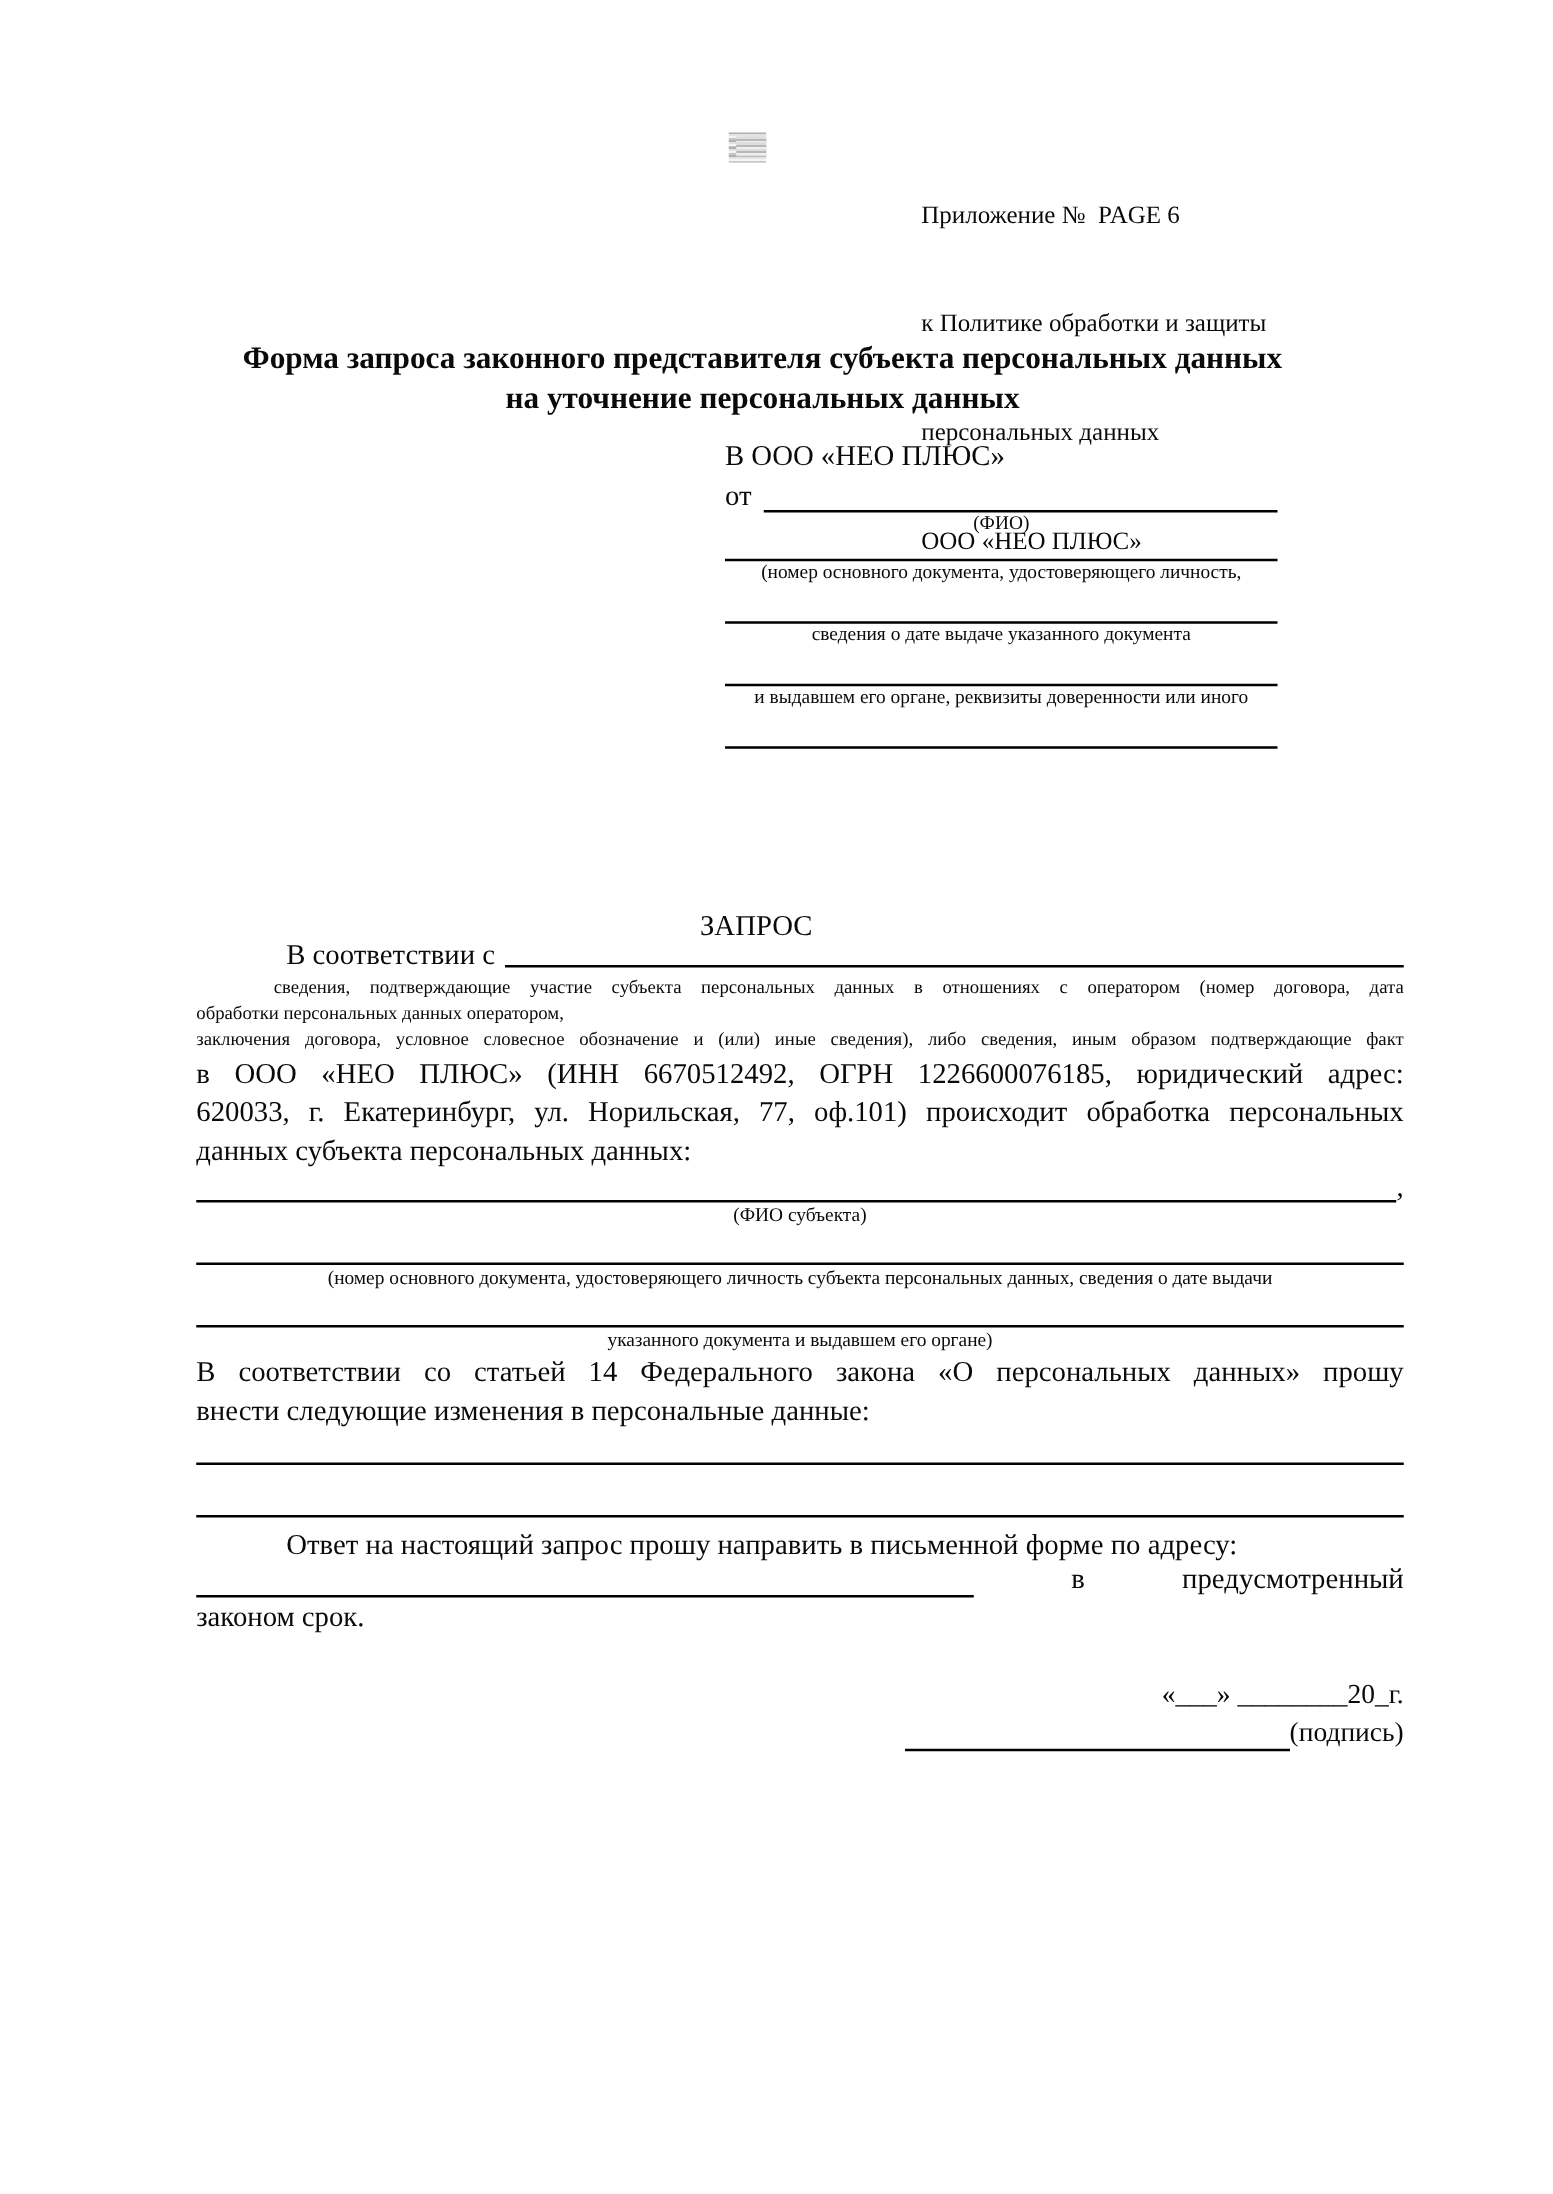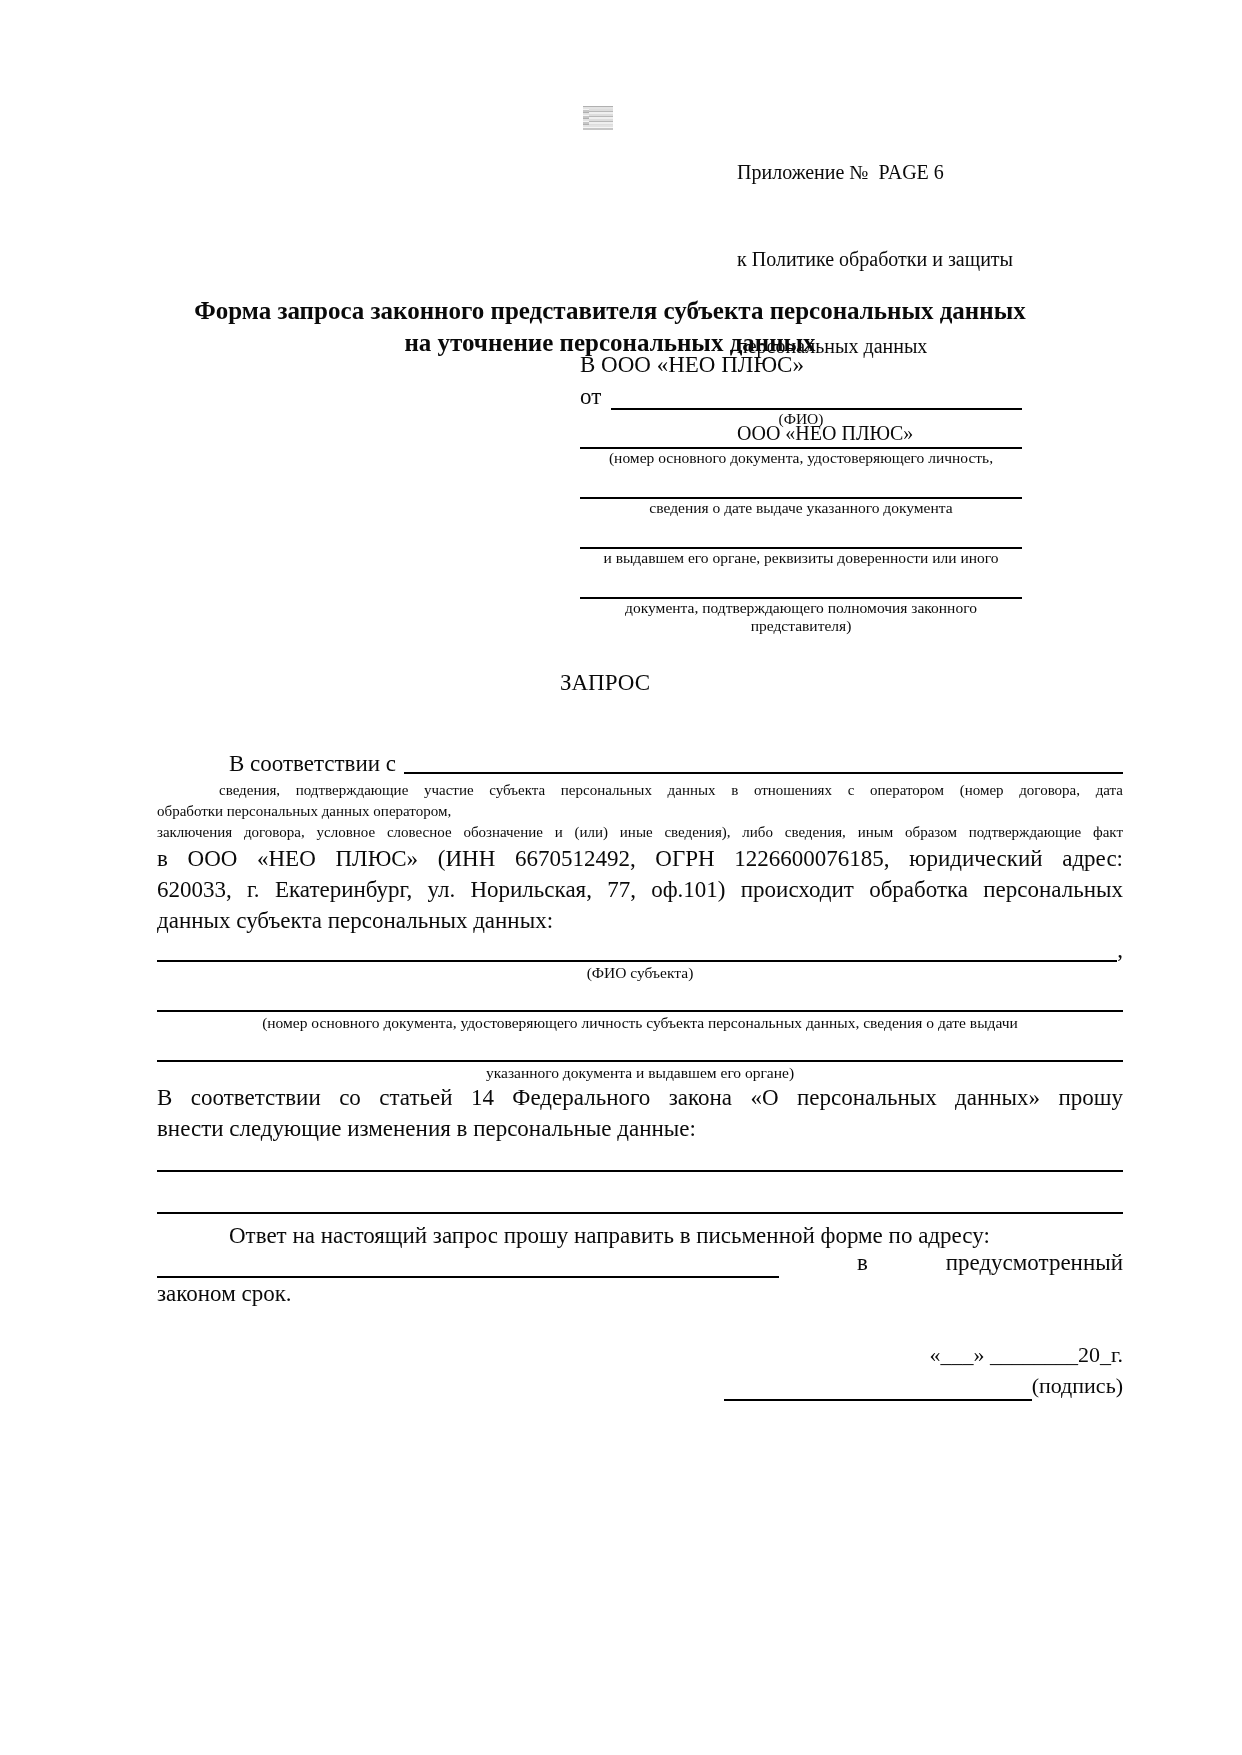--- a/index.html
+++ b/index.html
@@ -9,31 +9,31 @@
     margin:0 auto;overflow:hidden;
   }
   
   .header{position:absolute;left:737px;top:100px;font-size:20px;line-height:29px;white-space:pre-wrap;}
   .smudge{position:absolute;left:583px;top:106px;width:30px;height:24px;opacity:.7;
     background:repeating-linear-gradient(180deg,#8f8f8f 0 1.5px,#d8d8d8 1.5px 3px,#f2f2f2 3px 4.5px,#aeaeae 4.5px 6px);}
   .smudge::after{content:"";position:absolute;left:6px;top:3px;width:24px;height:16px;
     background:repeating-linear-gradient(180deg,#cfcfcf 0 2px,#9b9b9b 2px 3.5px,#e9e9e9 3.5px 5px);}
   
   .title{position:absolute;left:130px;top:271px;width:960px;text-align:center;
-    font-weight:700;font-size:25px;line-height:32px;margin-top:24px;}
+    font-weight:700;font-size:25px;line-height:32px;}
   
   .addressee{position:absolute;left:580px;top:352px;width:442px;font-size:23px;line-height:26px;}
   .addr-from{display:flex;align-items:flex-end;margin-top:6px;height:26px;}
   .addr-from .lbl{padding-right:10px;margin-top:28px;}
   .fillflex{flex:1;border-bottom:2px solid #000;height:24px;}
   .caption{font-size:15.5px;line-height:18px;text-align:center;}
   .addr-line{border-bottom:2px solid #000;}
   .h19{height:19px;}.h30{height:30px;}
   
-  .zapros{position:absolute;left:130px;top:670px;width:950px;text-align:center;font-size:23px;}
+  .zapros{position:absolute;left:130px;top:728px;width:950px;text-align:center;font-size:23px;}
   
   .body{position:absolute;left:157px;top:748px;width:966px;font-size:23px;line-height:31px;}
   .intro{display:flex;align-items:flex-start;height:28px;padding-left:72px;}
   .intro .lbl{padding-right:8px;white-space:nowrap;}
   .fine{margin-top:4px;font-size:15px;line-height:21px;}
   .fl{display:block;}
   .jl{text-align:justify;text-align-last:justify;}
   .ind{text-indent:62px;}
   .pline{display:block;}
   .subj-row{display:flex;align-items:flex-end;height:26px;}
@@ -77,21 +77,20 @@
       <span class="fillflex"></span>
     </div>
     <div class="caption">(ФИО)</div>
     <div class="addr-line h19"></div>
     <div class="caption">(номер основного документа, удостоверяющего личность,</div>
     <div class="addr-line h30"></div>
     <div class="caption">сведения о дате выдаче указанного документа</div>
     <div class="addr-line h30"></div>
     <div class="caption">и выдавшем его органе, реквизиты доверенности или иного</div>
     <div class="addr-line h30"></div>
-    <div class="caption">документа, подтверждающего полномочия законного представителя)</div>
   </div>
 
   <div class="zapros">ЗАПРОС</div>
 
   <div class="body">
 
     <div class="intro">
       <span class="lbl">В соответствии с</span>
       <span class="fillflex"></span>
     </div>

